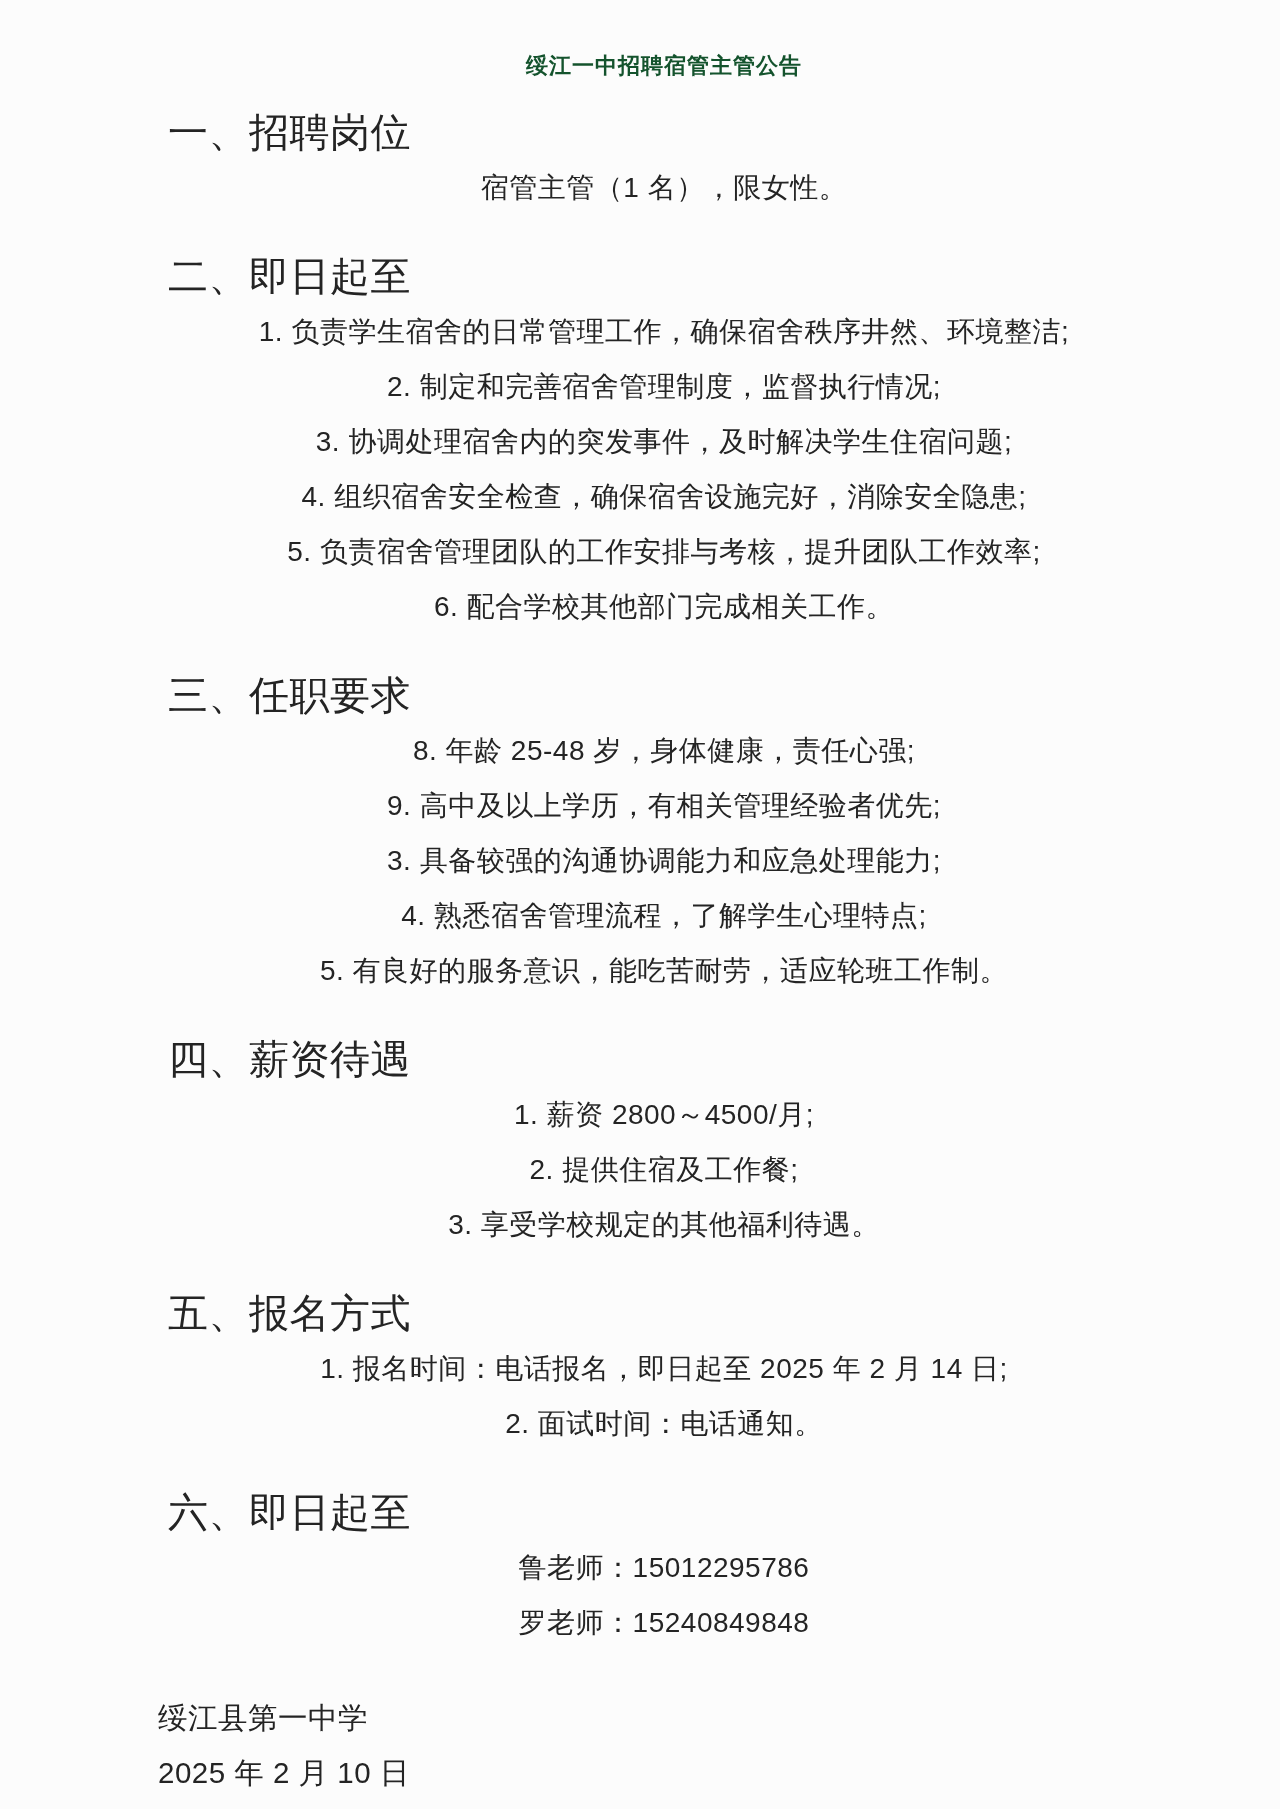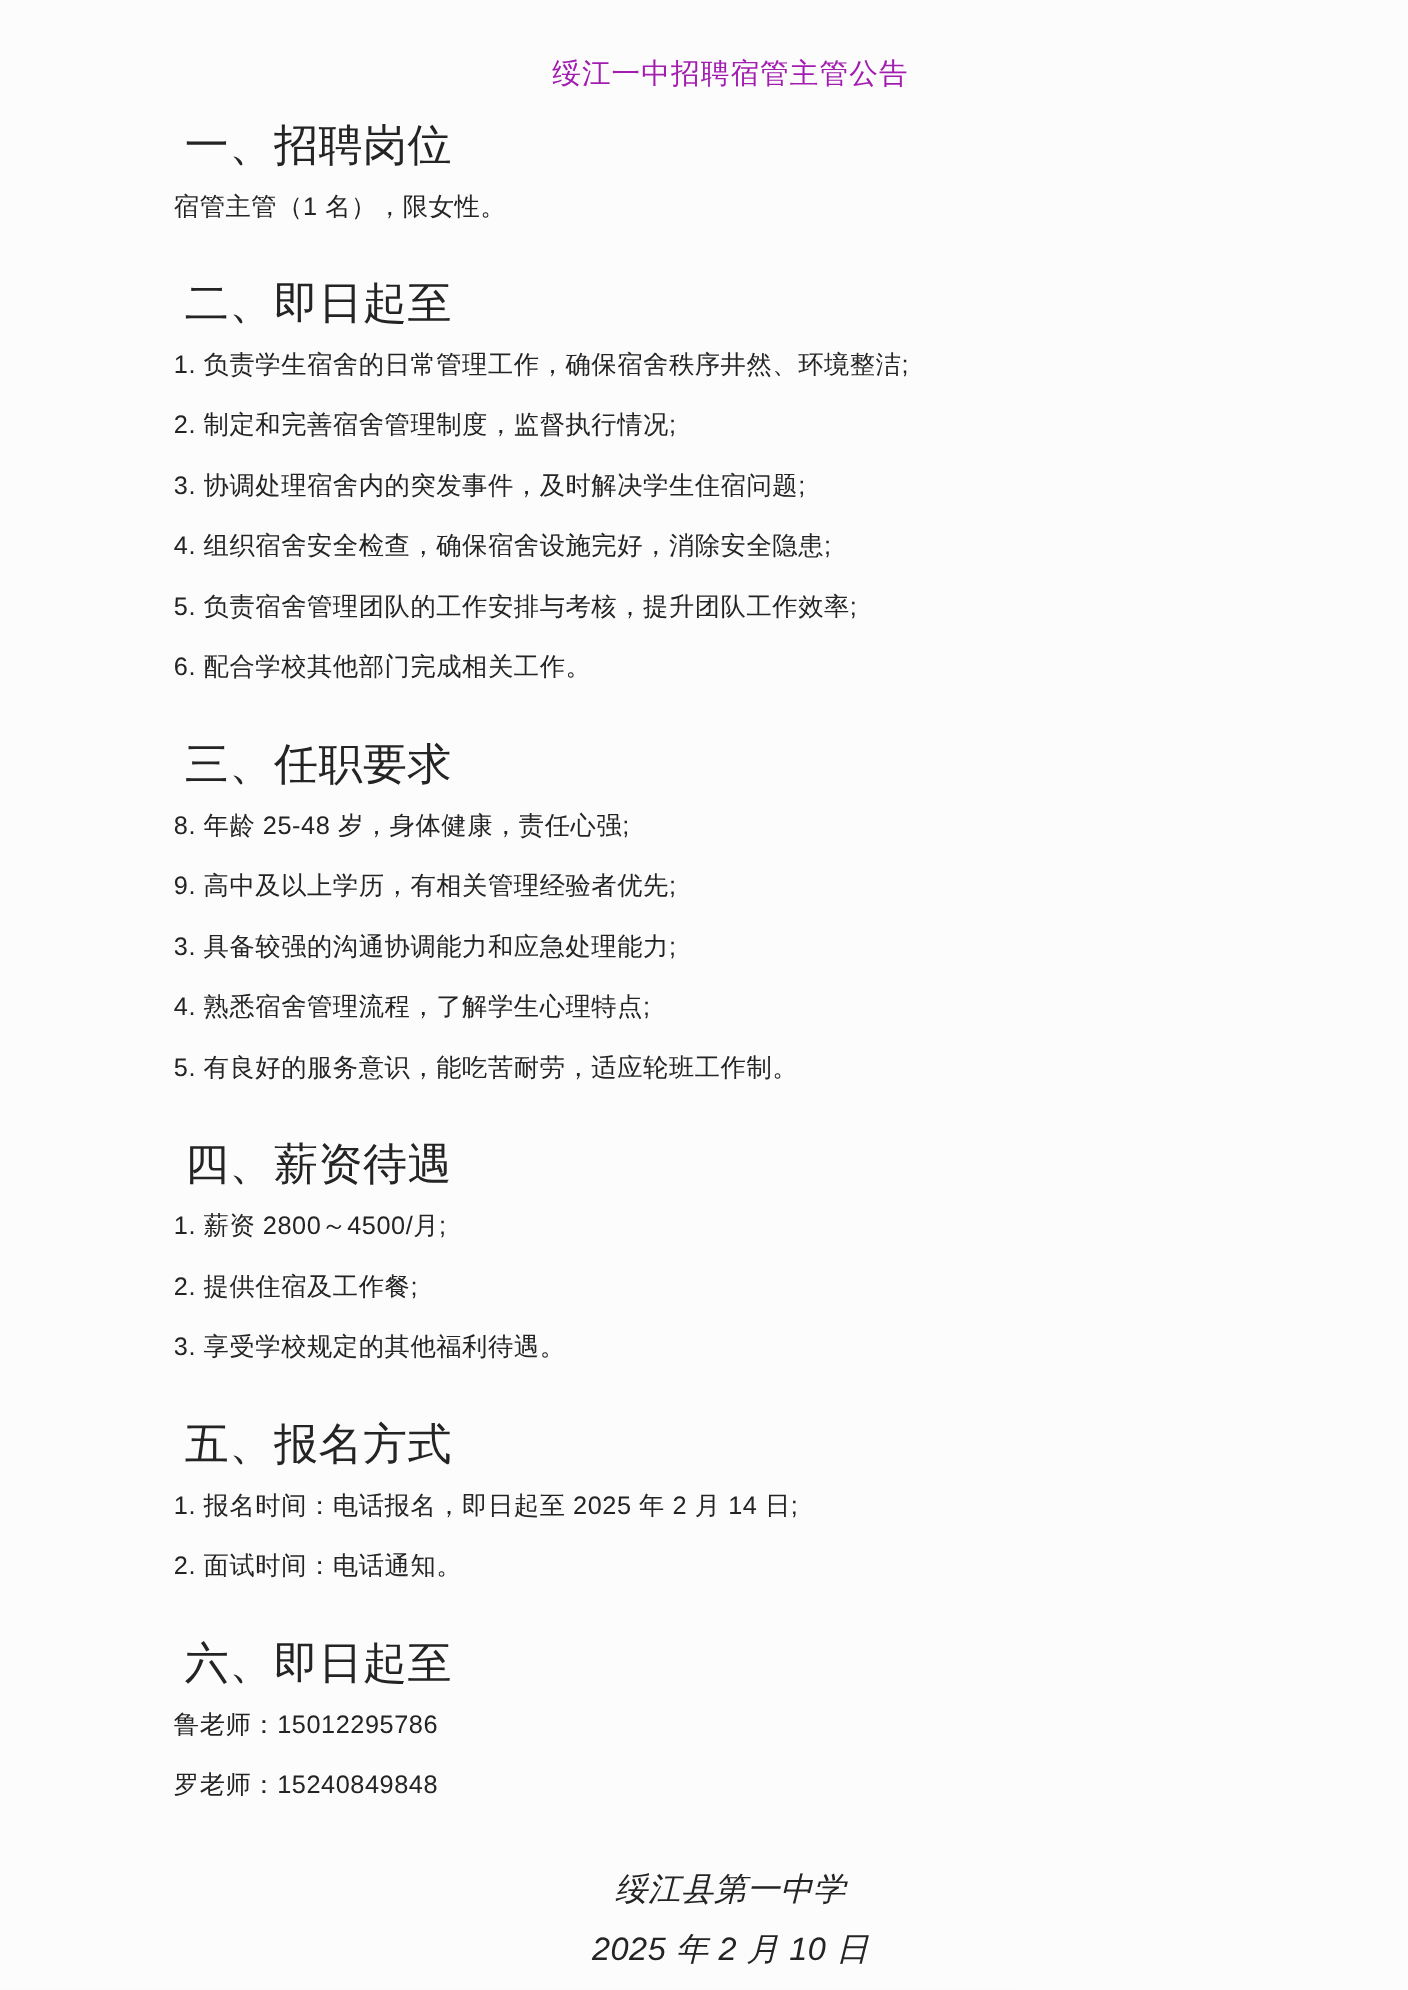--- a/index.html
+++ b/index.html
@@ -10,46 +10,46 @@
     margin: 0 auto;
     background: #fcfcfc;
     box-sizing: border-box;
     padding: 46px 110px 0 158px;
     overflow: hidden;
     font-family: "Liberation Sans", "DejaVu Sans", sans-serif;
     color: #242424;
   }
   .title {
     margin: 0 0 10px 0;
-    font-size: 26px;
+    font-size: 22px;
     line-height: 40px;
-    font-weight: 400;
+    font-weight: 700;
     text-align: center;
     letter-spacing: 1px;
-    color: #a21caf;
+    color: #14532d;
   }
   .section-heading {
     margin: 52px 0 0 10px;
     font-size: 40px;
     line-height: 37px;
     font-weight: 400;
     letter-spacing: 0.5px;
   }
   .section:first-of-type .section-heading { margin-top: 28px; }
   .item {
     margin: 18px 0 0 0;
-    font-size: 23px;
+    font-size: 28px;
     line-height: 37px;
     font-weight: 400;
     letter-spacing: 0.5px;
+    text-align: center;
   }
   .footer {
     margin-top: 58px;
-    text-align: center;
-    font-style: italic;
+    text-align: left;
   }
   .footer p {
     margin: 18px 0 0 0;
     font-size: 29.5px;
     line-height: 37px;
     letter-spacing: 0.5px;
   }
 </style>
 </head>
 <body>

